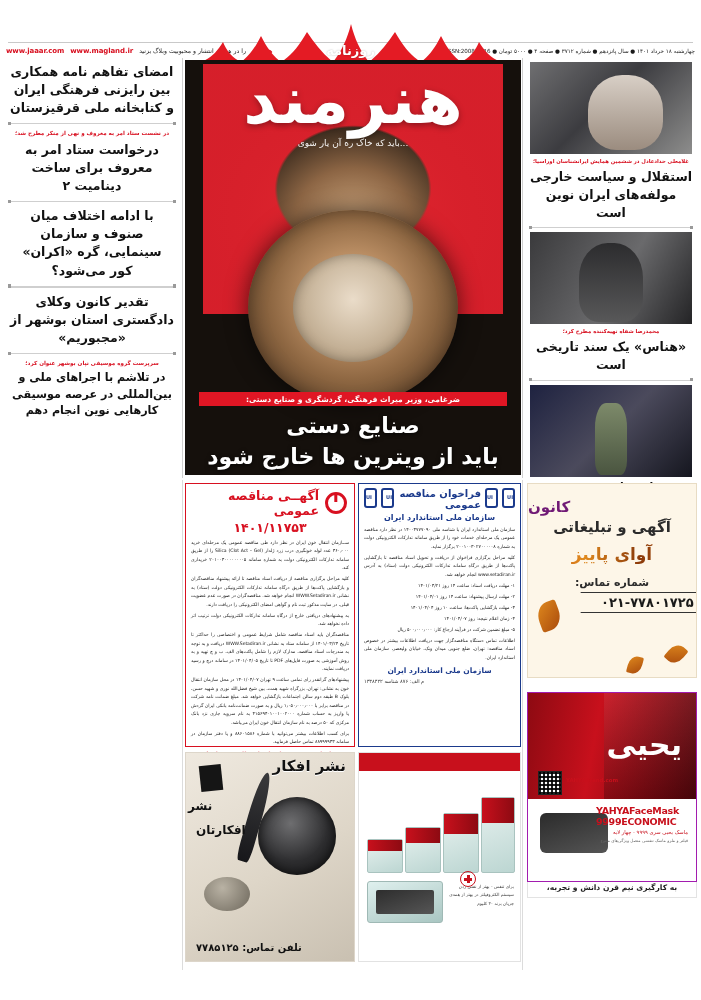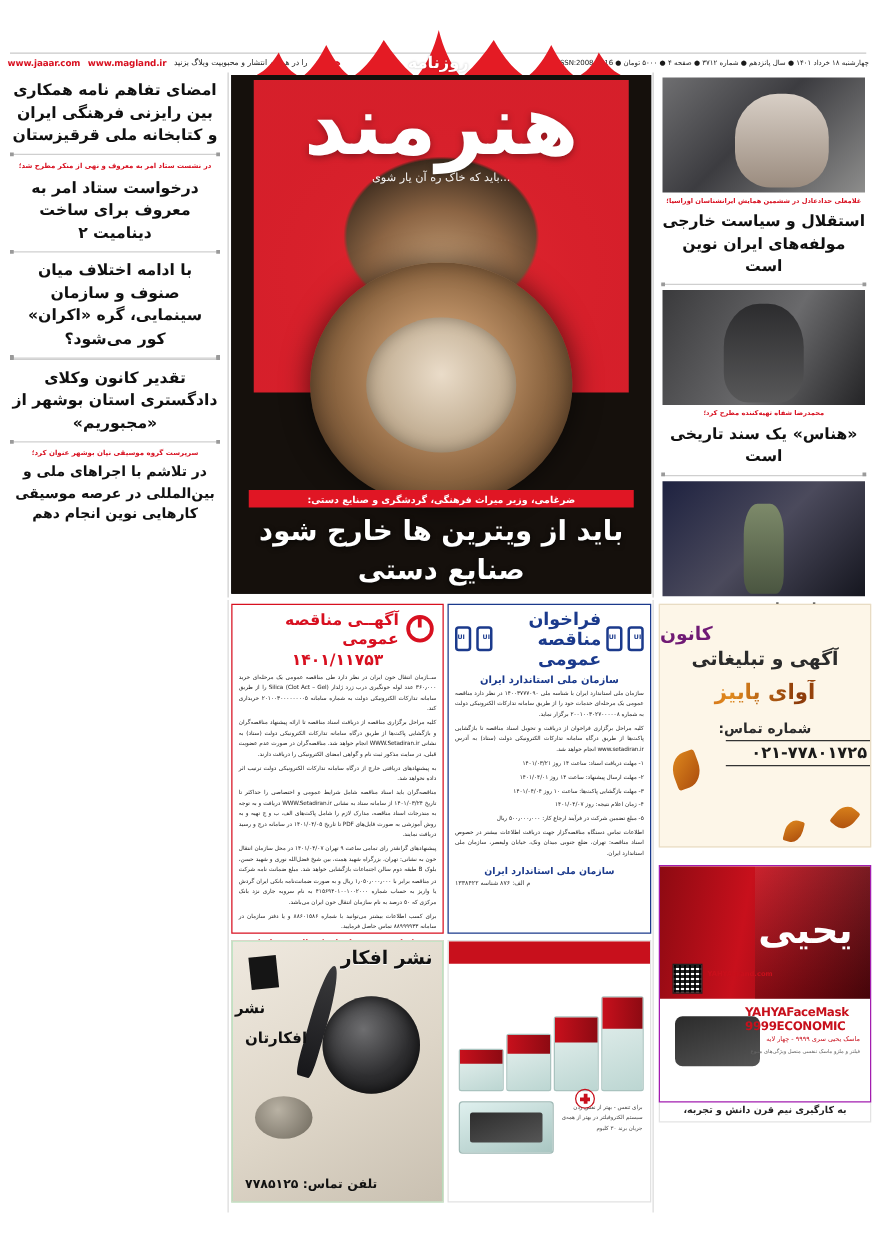--- a/index.html
+++ b/index.html
@@ -157,21 +157,21 @@
     border:1.6px solid #d81020; background:#fff; padding:4px 5px;
   }
   .ad-tender-right {
     position:absolute; left:358px; top:3px; width:163px; height:264px;
     border:1.6px solid #1b3a8c; background:#fff; padding:4px 5px;
   }
   .tender-head {
     display:flex; align-items:center; justify-content:space-between; gap:4px;
   }
   .tender-title-red { color:#d81020; font-size:12.5px; font-weight:bold; letter-spacing:-.3px; }
-  .tender-title-blue { color:#1b3a8c; font-size:14px; font-weight:bold; letter-spacing:-.3px; }
+  .tender-title-blue { color:#1b3a8c; font-size:10px; font-weight:bold; letter-spacing:-.3px; }
   .tender-num {
     color:#d81020; font-size:12.5px; font-weight:bold; text-align:center;
     margin-top:2px; direction:ltr;
   }
   .tender-sub-blue {
     color:#1b3a8c; font-size:8px; font-weight:bold; text-align:center; margin-top:3px;
   }
   .logo-crescent {
     width:26px; height:26px; flex:0 0 26px; position:relative;
   }
@@ -440,22 +440,22 @@
 
     <div class="col-mid">
       <div class="hero">
         <div class="hero-art"></div>
         <div class="hero-red-frame"></div>
         <div class="masthead-word">هنرمند</div>
         <div class="masthead-sub">...باید که خاک ره آن یار شوی</div>
         <div class="plate"></div>
         <div class="hero-kicker">ضرغامی، وزیر میراث فرهنگی، گردشگری و صنایع دستی:</div>
         <div class="hero-headline">
+          <div>صنایع دستی</div>
           <div>باید از ویترین ها خارج شود</div>
-          <div>صنایع دستی</div>
         </div>
       </div>
     </div>
 
     <div class="col-right">
 
       <div class="photo-block">
         <div class="photo ph1"></div>
         <div class="photo-kicker">غلامعلی حدادعادل در ششمین همایش ایرانشناسان اوراسیا؛</div>
         <div class="photo-headline">استقلال و سیاست خارجی مولفه‌های ایران نوین است</div>

